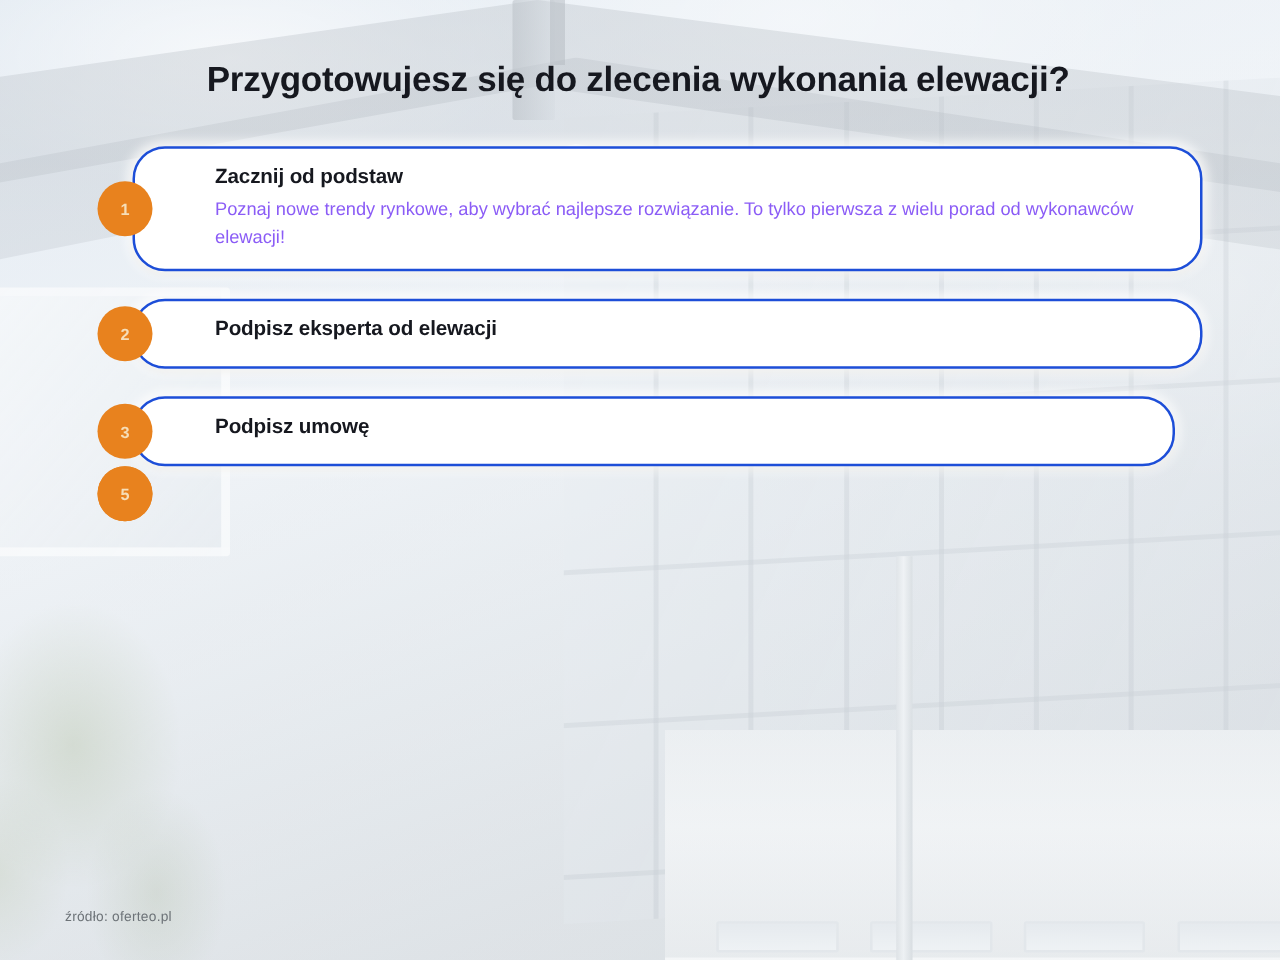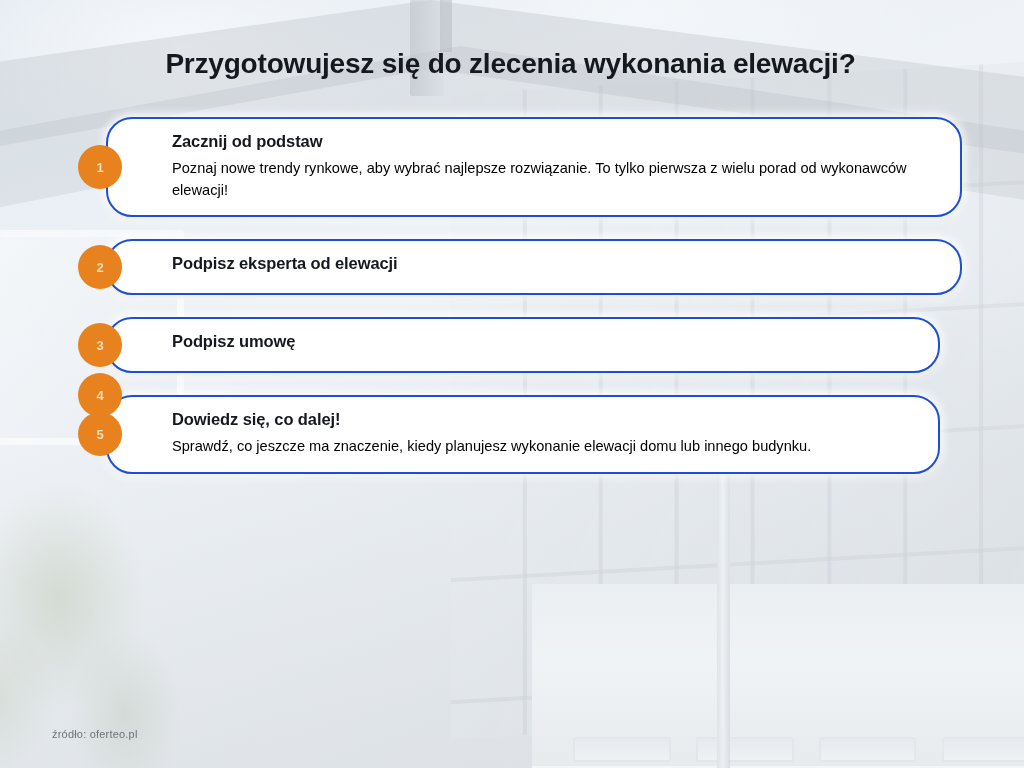--- a/index.html
+++ b/index.html
@@ -211,21 +211,21 @@
     font-size: 16.5px;
     font-weight: bold;
     color: #16181f;
     margin-bottom: 6px;
     letter-spacing: -0.1px;
   }
 
   .card-body {
     font-size: 14.6px;
     line-height: 1.52;
-    color: #000000;
+    color: #8b5cf6;
   }
 
   .badge {
     position: absolute;
     left: 0;
     top: 50%;
     transform: translateY(-50%);
     width: 44px;
     height: 44px;
     border-radius: 50%;
@@ -299,24 +299,20 @@
           <div class="card-heading">Podpisz umowę</div>
         </div>
       </div>
 
       <div class="card-row">
         <div class="badge">4</div>
       </div>
 
       <div class="card-row">
         <div class="badge">5</div>
-        <div class="card card-5">
-          <div class="card-heading">Dowiedz się, co dalej!</div>
-          <div class="card-body">Sprawdź, co jeszcze ma znaczenie, kiedy planujesz wykonanie elewacji domu lub innego budynku.</div>
-        </div>
       </div>
 
     </div>
 
     <div class="source">źródło: oferteo.pl</div>
 
   </div>
 </div>
 
 </body></html>

